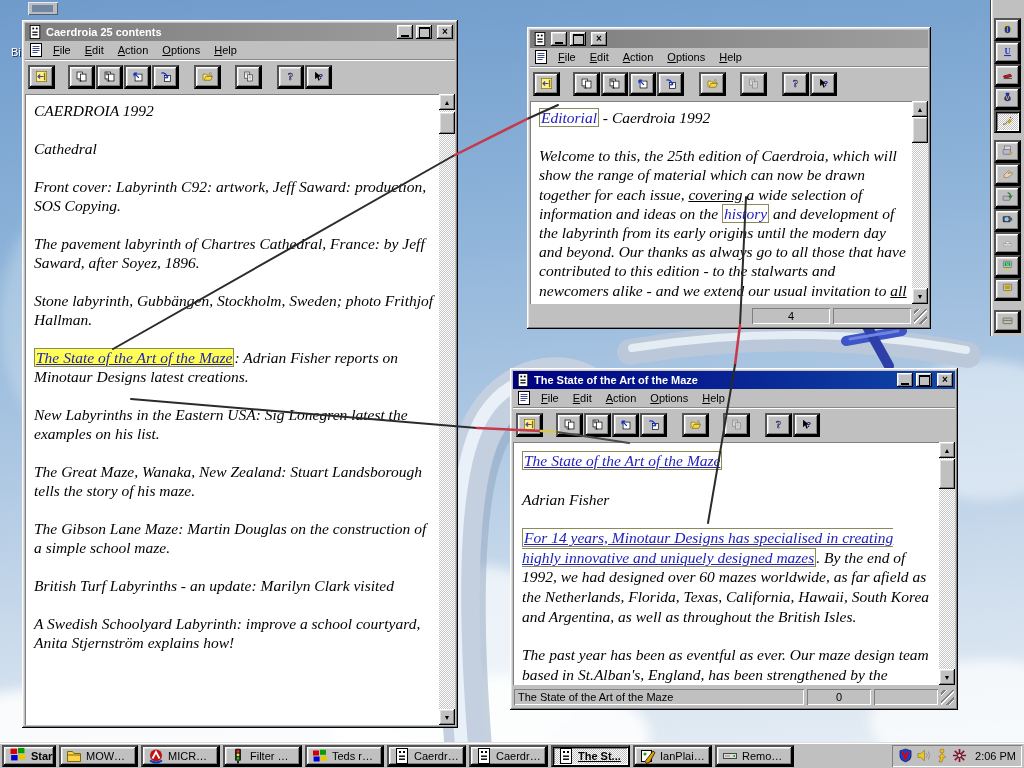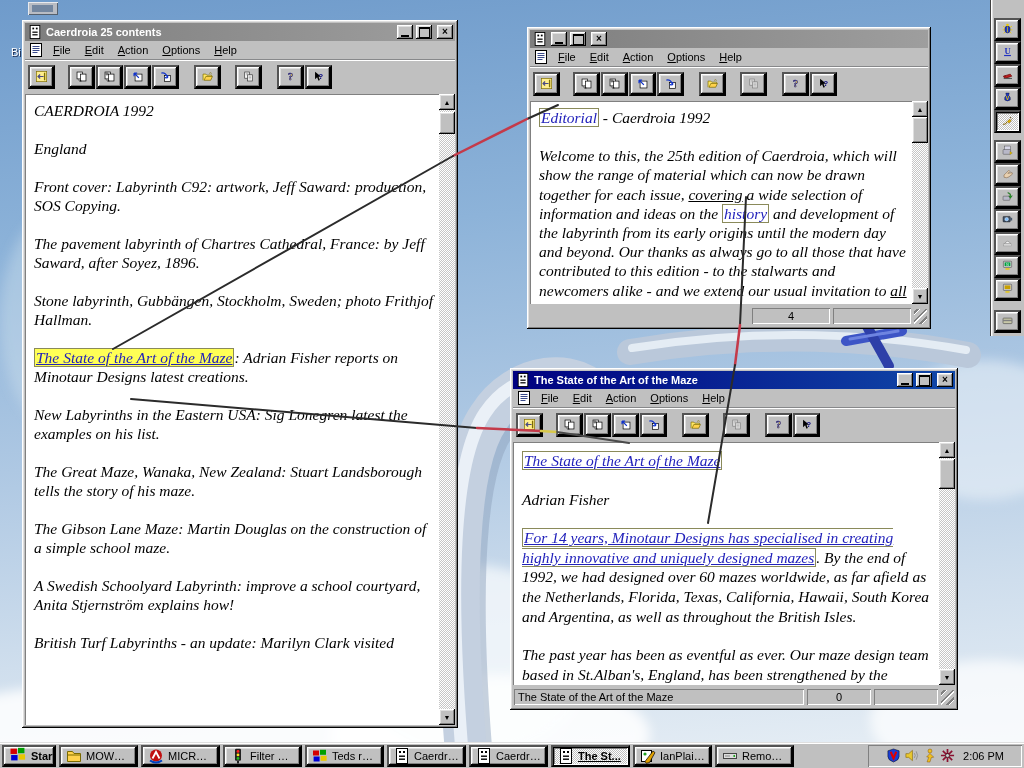--- a/index.html
+++ b/index.html
@@ -59,21 +59,21 @@
   .rbtn{width:27px;height:23px;flex:0 0 23px;display:flex;align-items:center;justify-content:center;margin-bottom:0;}
   .rbtn svg{width:17px;height:17px;}
   
   #taskbar{position:absolute;left:0;bottom:0;width:1024px;height:26px;background:#c0c0c0;
     box-shadow:inset 0 1px 0 #fff;border-top:1px solid #dfdfdf;display:flex;align-items:center;gap:3px;padding:0 2px;z-index:10;box-sizing:border-box;}
   .taskbtn{height:22px;display:flex;align-items:center;gap:4px;font-size:11px;padding:0 5px;white-space:nowrap;overflow:hidden;}
   .taskbtn svg{width:16px;height:15px;flex:0 0 16px;}
   .taskbtn.start{font-weight:bold;flex:0 0 54px;}
   .taskbtn.app{flex:0 1 79px;min-width:0;}
   .taskbtn.active{font-weight:bold;}
-  #tray{margin-left:auto;height:22px;display:flex;align-items:center;gap:4px;padding:0 18px;font-size:11px;}
+  #tray{margin-left:auto;height:22px;display:flex;align-items:center;gap:4px;padding:0 6px;font-size:11px;}
   #tray svg{width:15px;height:15px;}
   #clock{margin-left:4px;}
   
   #deskfrag{position:absolute;left:28px;top:2px;width:30px;height:13px;background:#b8bcc4;
     box-shadow:inset 1px 1px 0 #e8eaee,inset -1px -1px 0 #55606e;z-index:1;}
   #deskfrag .scr{position:absolute;left:4px;top:3px;width:21px;height:7px;background:#7286a0;}
   #desklabel{position:absolute;left:11px;top:46px;color:#fff;font-size:11px;text-shadow:1px 1px 0 #23365a;z-index:1;}
   #wallart{position:absolute;left:0;top:0;z-index:0;}
   #linksvg{position:absolute;left:0;top:0;z-index:9;pointer-events:none;}
   
@@ -304,30 +304,30 @@
         <button class="tbtn btnface">
           <span><svg viewBox="0 0 16 16" style="width: 100%; height: 100%;">
               <path d="M3 1 l0 11 3 -3 2 5 2 -1 -2 -4.5 4 0 z" fill="#000"></path>
               <text x="11.5" y="12" text-anchor="middle" font-size="11" font-weight="bold" fill="#000080">?</text>
             </svg></span>
         </button>
       </div>
     <div class="contentwrap">
       <div class="doctext">
           <div class="para"><span class="seg-plain">CAERDROIA 1992</span></div>
-          <div class="para"><span class="seg-plain">England</span></div>
+          <div class="para"><span class="seg-plain">Cathedral</span></div>
           <div class="para"><span class="seg-plain">Front cover: Labyrinth C92: artwork, Jeff Saward: production, SOS Copying.</span></div>
           <div class="para"><span class="seg-plain">The pavement labyrinth of Chartres Cathedral, France: by Jeff Saward, after Soyez, 1896.</span></div>
           <div class="para"><span class="seg-plain">Stone labyrinth, Gubbängen, Stockholm, Sweden; photo Frithjof Hallman.</span></div>
           <div class="para"><span class="seg-link-yellow">The State of the Art of the Maze</span><span class="seg-plain">: Adrian Fisher reports on Minotaur Designs latest creations.</span></div>
           <div class="para"><span class="seg-plain">New Labyrinths in the Eastern USA: Sig Lonegren latest the examples on his list.</span></div>
           <div class="para"><span class="seg-plain">The Great Maze, Wanaka, New Zealand: Stuart Landsborough tells the story of his maze.</span></div>
           <div class="para"><span class="seg-plain">The Gibson Lane Maze: Martin Douglas on the construction of a simple school maze.</span></div>
+          <div class="para"><span class="seg-plain">British Turf Labyrinths - an update: Marilyn Clark visited</span></div>
           <div class="para"><span class="seg-plain">A Swedish Schoolyard Labyrinth: improve a school courtyard, Anita Stjernström explains how!</span></div>
-          <div class="para"><span class="seg-plain">British Turf Labyrinths - an update: Marilyn Clark visited</span></div>
         </div>
       <div class="vscroll">
         <span class="sbtn btnface">▲</span>
         <span class="strack">
             <span class="sthumb btnface"></span>
           </span>
         <span class="sbtn btnface">▼</span>
       </div>
     </div>
   </div>

